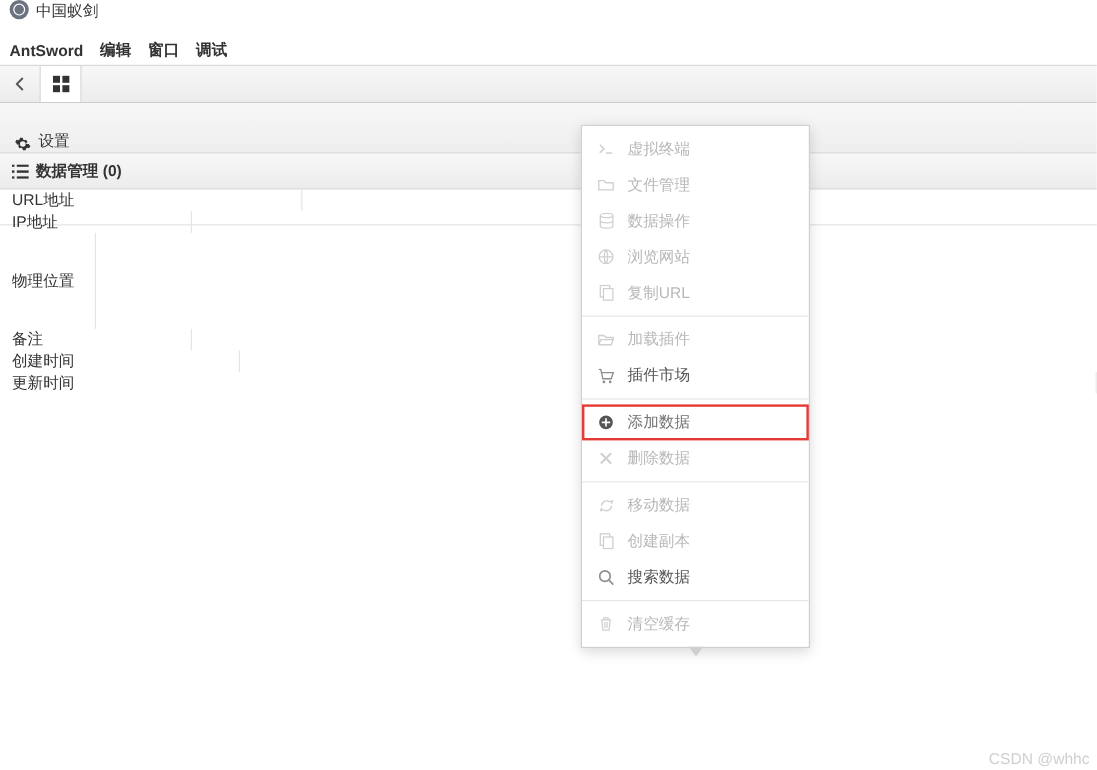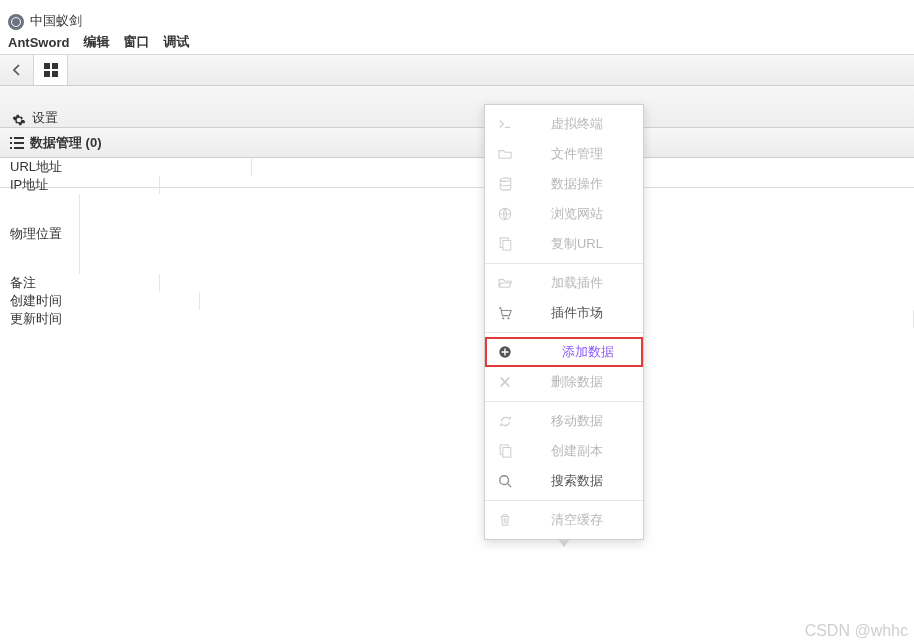--- a/index.html
+++ b/index.html
@@ -1,20 +1,20 @@
 <!DOCTYPE html>
 <html><head>
 <meta charset="utf-8">
 <style>
   * { box-sizing: border-box; }
   html, body { margin:0; padding:0; font-family: "Microsoft YaHei", Arial, sans-serif; font-size:13px; color:#333; background:#fff; }
   body { width:914px; height:642px; overflow:hidden; position:relative; }
 
   
-  .titlebar { height:30px; display:flex; align-items:flex-end; padding:0 8px; background:#fff; }
+  .titlebar { height:30px; display:flex; align-items:flex-start; padding:0 8px; background:#fff; }
   .titlebar .logo-icon { width:16px; height:16px; border-radius:50%; background:#6b7280; position:relative; margin-right:6px; display:flex; align-items:center; justify-content:center; }
   .titlebar .logo-icon:before { content:""; position:absolute; width:8px; height:8px; border:1px solid #fff; border-radius:50%; }
   .titlebar .title { font-size:13px; }
 
   
   .menubar { height:24px; display:flex; align-items:center; padding:0 8px; gap:14px; background:#fff; font-size:13px;font-weight:bold; }
   .menubar .item { cursor:default; }
 
   
   .toolbar { height:32px; background:linear-gradient(#f7f7f7,#ececec); border-top:1px solid #d8d8d8; border-bottom:1px solid #cdcdcd; display:flex; align-items:stretch; }
@@ -35,33 +35,33 @@
   .col-url { width:252px; }
   .col-ip { width:160px; }
   .col-loc { width:80px; flex:0 0 80px; }
   .col-note { width:160px; }
   .col-ctime { width:200px; }
   .col-utime { flex:1; border-right:none; }
 
   .tbody { height: calc(642px - 30px - 24px - 32px - 42px - 30px - 30px); background:#fff; }
 
   
-  .ctxmenu { position:absolute; left:484px; top:104px; width:160px; background:#fff; border:1px solid #d0d0d0; box-shadow:0 3px 10px rgba(0,0,0,0.15); z-index:10; padding:4px 0;text-align:center;}
+  .ctxmenu { position:absolute; left:484px; top:104px; width:191px; background:#fff; border:1px solid #d0d0d0; box-shadow:0 3px 10px rgba(0,0,0,0.15); z-index:10; padding:4px 0;}
   .ctxmenu .mi { height:30px; padding:0 12px; display:flex; align-items:center; gap:10px; cursor:default; color:#555;}
   .ctxmenu .mi .ic { width:16px; display:flex; justify-content:center; color:#8e8e8e; font-size:13px;}
   .ctxmenu .mi .lbl { flex:1; font-size:13px; }
   .ctxmenu .mi.disabled .lbl { color:#b8b8b8; }
   .ctxmenu .mi.disabled .ic { color:#cfcfcf; }
   .ctxmenu .sep { height:1px; margin:4px 0; background:#e6e6e6; }
   .ctxmenu .mi.highlight { outline:2px solid #e53935; outline-offset:-2px; }
-  .ctxmenu .mi.highlight .lbl { color:#8b5cf6;margin-left:22px; }
+  .ctxmenu .mi.highlight .lbl { color:#737373; }
   .ctxmenu .mi.highlight .ic { color:#555; }
   .ctxmenu .tip { position:absolute; bottom:-8px; left:50%; transform:translateX(-50%); width:0; height:0; border-left:6px solid transparent; border-right:6px solid transparent; border-top:8px solid #cfcfcf;}
 
-  .watermark { position:absolute; right:6px; bottom:2px; font-size:16px; color:#cfcfcf; }
+  .watermark { position:absolute; right:6px; bottom:2px; font-size:13px; color:#cfcfcf; }
 
   svg { display:block; }
 </style>
 </head>
 <body>
 
 <div class="titlebar">
   <span class="logo-icon"></span>
   <span class="title">中国蚁剑</span>
 </div>

